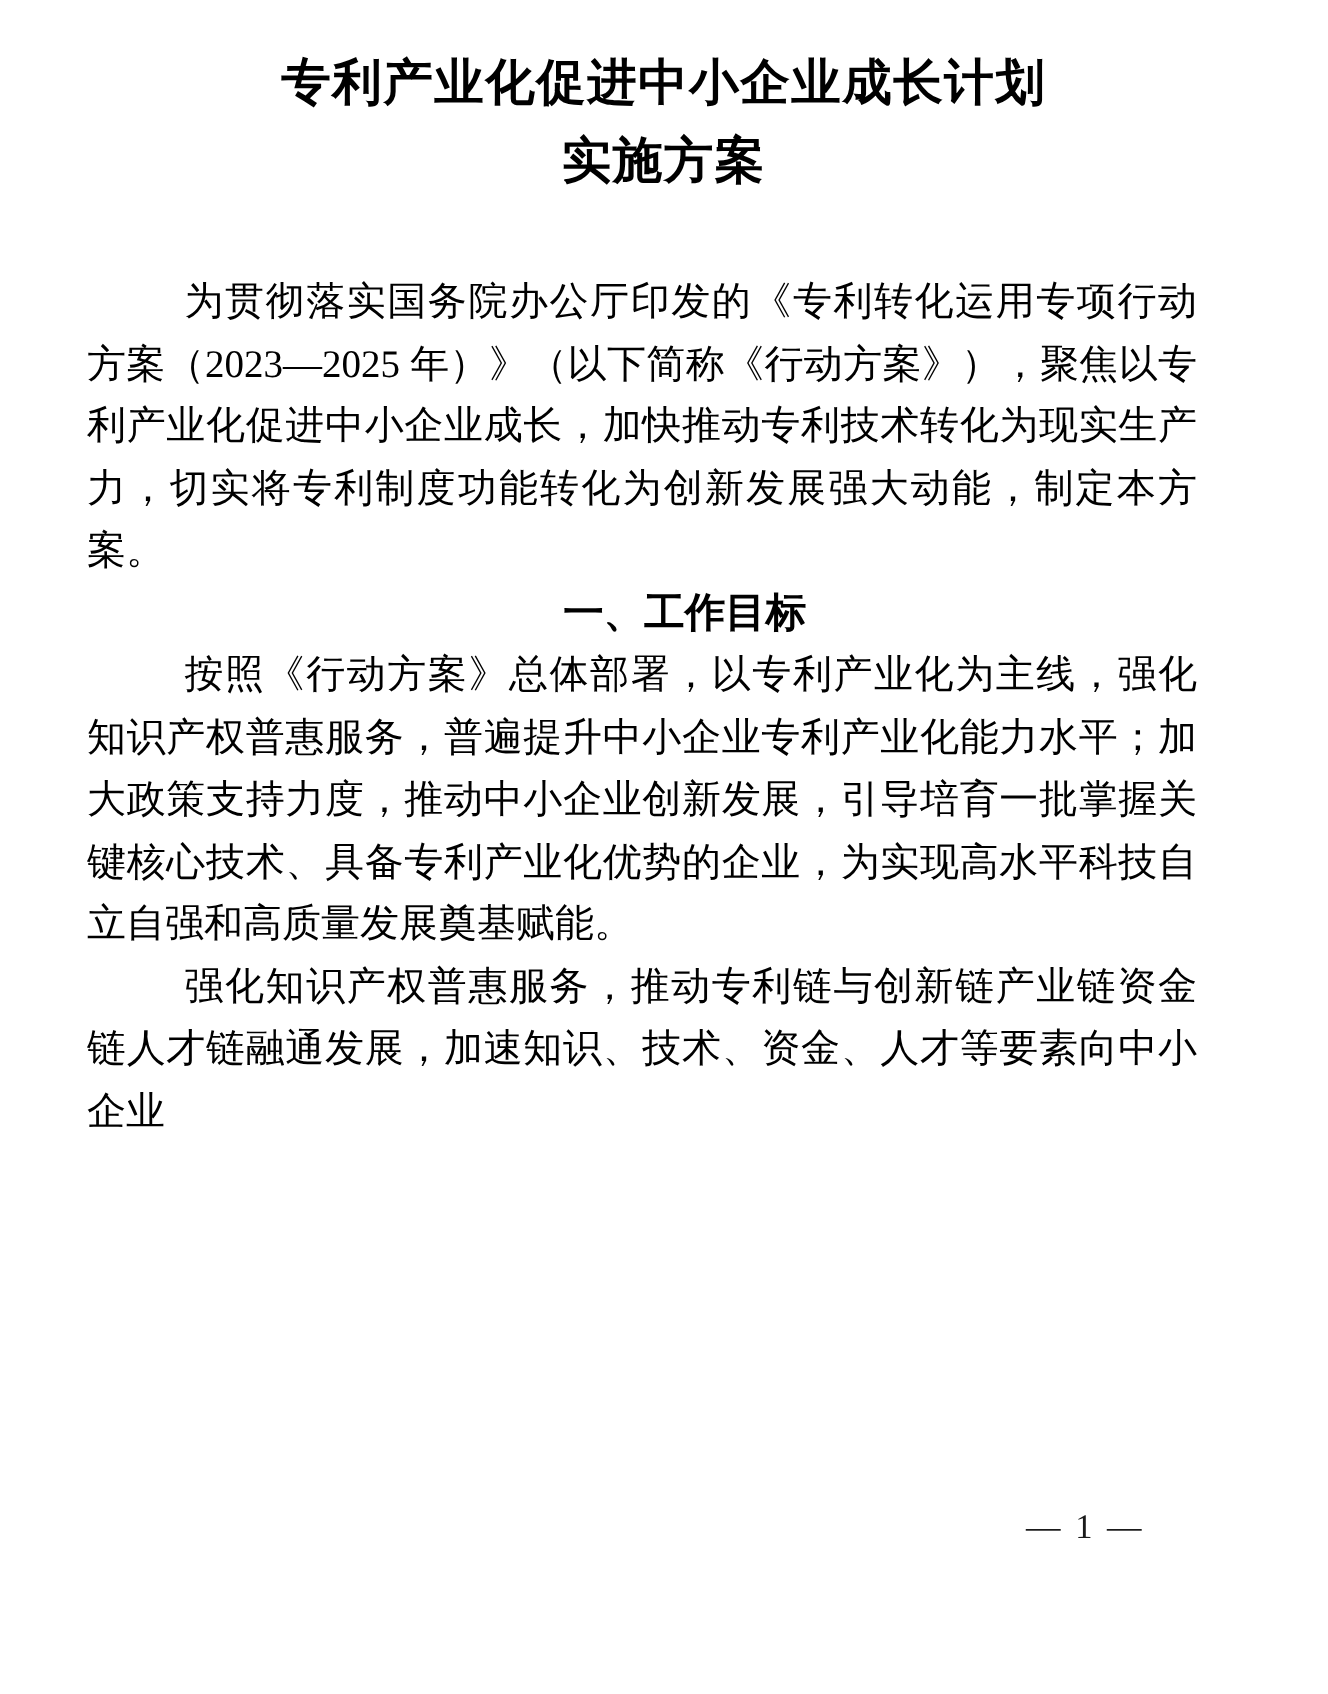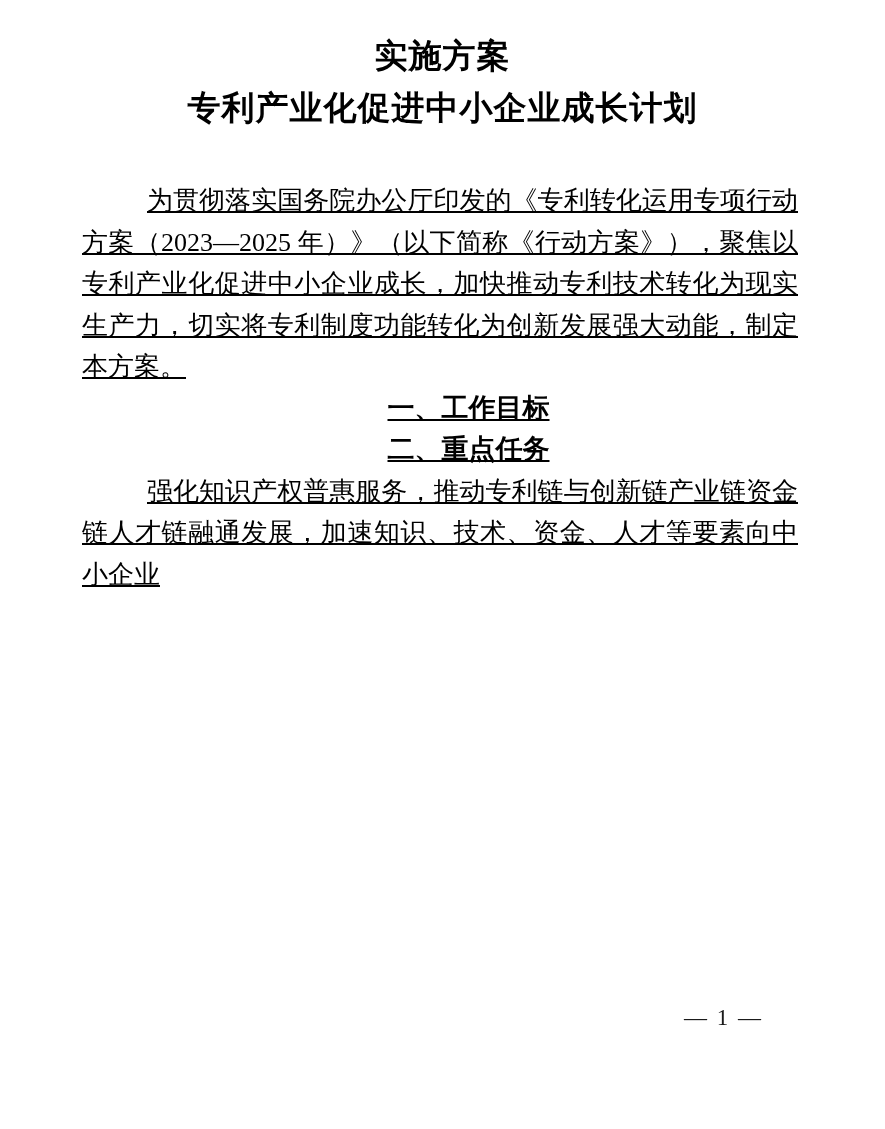--- a/index.html
+++ b/index.html
@@ -21,25 +21,24 @@
     padding-top: 30px;
     text-align: center;
     font-weight: bold;
     font-size: 33px;
     line-height: 52px;
     letter-spacing: 1px;
     font-family: "Liberation Serif", serif;
   }
   .doc-body {
     margin-top: 46px;
-    padding-left: 82px;
+    padding-left: 58px;
     padding-right: 87px;
     text-align: justify;
     text-justify: inter-ideograph;
-    text-decoration: underline;
   }
   .para {
     margin: 0;
     font-size: 26px;
     line-height: 41.5px;
     text-indent: 65px;
     font-family: "Liberation Serif", serif;
   }
   .heading {
     margin: 0;
@@ -60,26 +59,26 @@
     color: #1a1a1a;
     font-family: "Liberation Serif", serif;
   }
 </style>
 </head>
 <body>
 
 <div class="page">
 
   <div class="doc-title">
+    <div>专利产业化促进中小企业成长计划</div>
     <div>实施方案</div>
-    <div>专利产业化促进中小企业成长计划</div>
   </div>
 
   <div class="doc-body">
     <p class="para">为贯彻落实国务院办公厅印发的《专利转化运用专项行动方案（2023—2025 年）》（以下简称《行动方案》），聚焦以专利产业化促进中小企业成长，加快推动专利技术转化为现实生产力，切实将专利制度功能转化为创新发展强大动能，制定本方案。</p>
     <h2 class="heading">一、工作目标</h2>
-    <h2 class="heading">二、重点任务</h2>
+    <p class="para">按照《行动方案》总体部署，以专利产业化为主线，强化知识产权普惠服务，普遍提升中小企业专利产业化能力水平；加大政策支持力度，推动中小企业创新发展，引导培育一批掌握关键核心技术、具备专利产业化优势的企业，为实现高水平科技自立自强和高质量发展奠基赋能。</p>
     <p class="para">强化知识产权普惠服务，推动专利链与创新链产业链资金链人才链融通发展，加速知识、技术、资金、人才等要素向中小企业</p>
   </div>
 
   <div class="page-footer">— 1 —</div>
 
 </div>
 
 </body></html>

